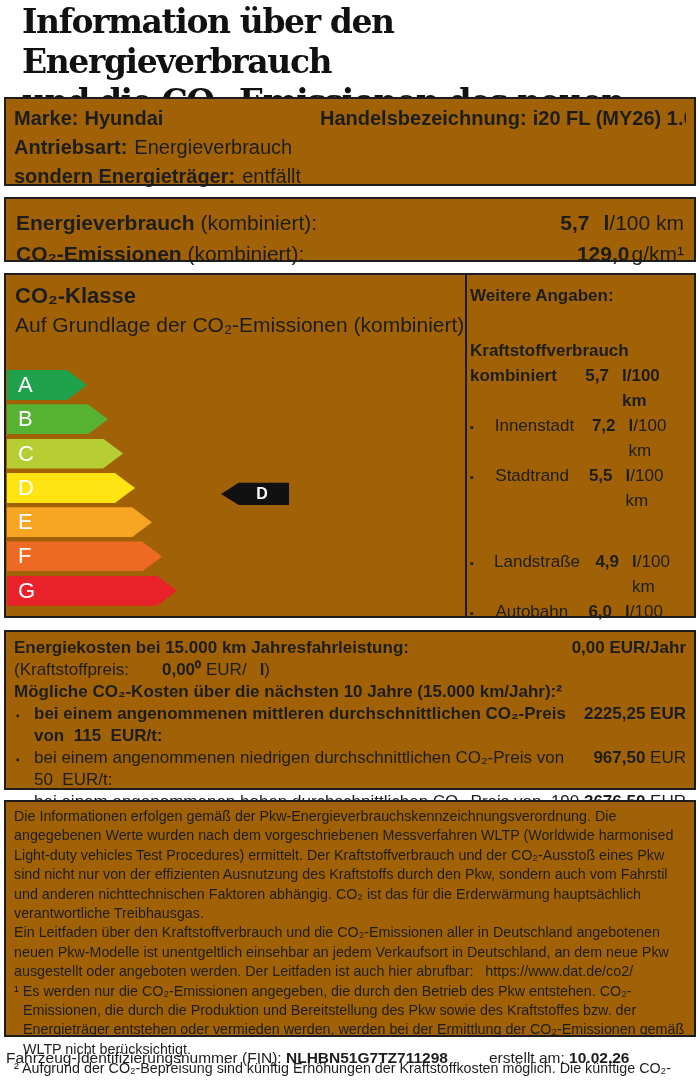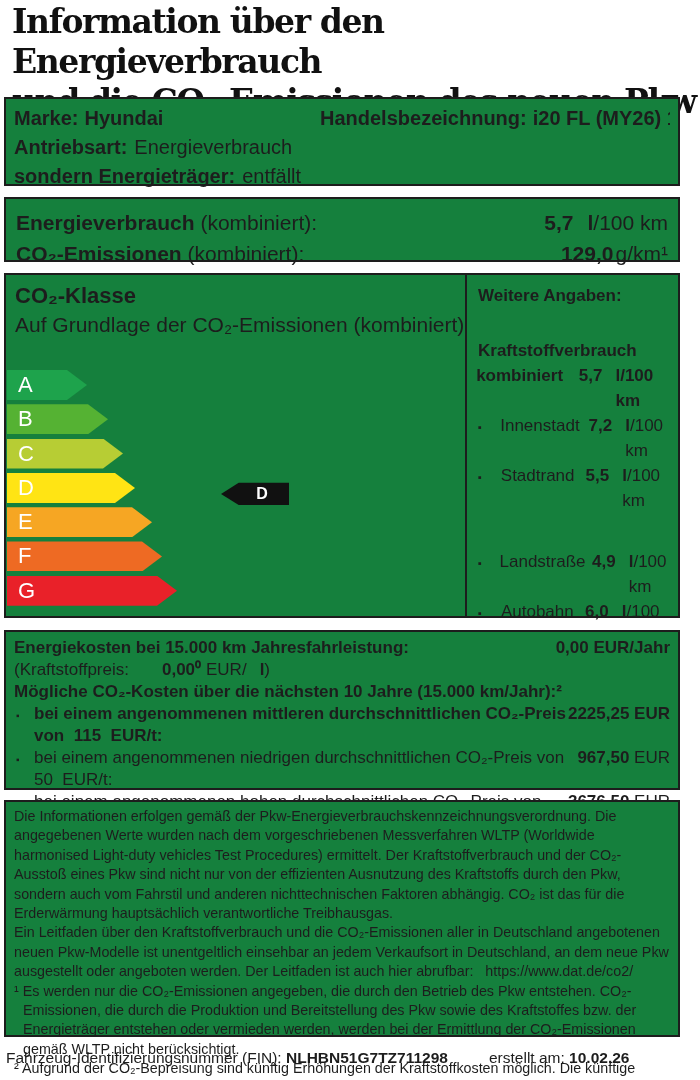--- a/index.html
+++ b/index.html
@@ -3,26 +3,26 @@
 <meta charset="utf-8">
 <style>
   html,body{margin:0;padding:0;}
   body{
     width:700px;height:1080px;position:relative;background:#ffffff;
     color:#1d1d1d;font-family:"Liberation Sans",sans-serif;overflow:hidden;
     -webkit-font-smoothing:antialiased;
   }
   
   .title{
-    position:absolute;top:2px;left:12px;right:4px;
+    position:absolute;top:2px;left:22px;right:4px;
     font-family:"DejaVu Serif",serif;font-weight:bold;
     font-size:33px;line-height:40px;letter-spacing:-1.4px;color:#111;
   }
   
-  .box{position:absolute;left:4px;right:20px;border:2px solid #1d1d1d;background:#15803d;box-sizing:border-box;}
+  .box{position:absolute;left:4px;right:4px;border:2px solid #1d1d1d;background:#a16207;box-sizing:border-box;}
   .box1{top:97px;height:89px;padding:5px 8px;font-size:20px;line-height:29px;}
   .box2{top:197px;height:65px;padding:8px 10px;font-size:21px;line-height:31px;}
   .box3{top:273px;height:345px;padding:0;}
   .box4{top:630px;height:160px;padding:5px 8px;font-size:17px;line-height:22px;}
   .box5{top:800px;height:237px;padding:5px 8px;font-size:14.3px;line-height:19.4px;}
   .b{font-weight:bold;}
   .row-flex{display:flex;justify-content:space-between;align-items:baseline;}
   .grid-2{display:grid;grid-template-columns:306px 1fr;}
   .nowrap{white-space:nowrap;overflow:hidden;}
   
@@ -35,21 +35,21 @@
     height:30px;display:flex;align-items:center;
     clip-path:polygon(0 0,calc(100% - 20px) 0,100% 50%,calc(100% - 20px) 100%,0 100%);
   }
   .arrow .cls-letter{color:#fff;font-size:22px;line-height:30px;padding-left:11px;}
   .marker{
     position:absolute;top:12px;left:214px;width:68px;height:24px;background:#111;
     clip-path:polygon(0 50%,26% 4%,100% 4%,100% 96%,26% 96%);
     display:flex;align-items:center;justify-content:center;
   }
   .marker span{color:#fff;font-weight:bold;font-size:16px;padding-left:14px;}
-  .panel{position:absolute;top:0;bottom:0;left:461px;right:0;padding:9px 6px 0 11px;font-size:17px;box-sizing:border-box;}
+  .panel{position:absolute;top:0;bottom:0;left:461px;right:0;padding:9px 6px 0 3px;font-size:17px;box-sizing:border-box;}
   .panel-title{font-weight:bold;line-height:24px;}
   .panel-subtitle{font-weight:bold;line-height:24px;margin-top:31px;}
   .c-row{display:flex;align-items:baseline;line-height:25px;}
   .c-row .blt{width:13px;font-size:11px;}
   .c-row .ind{width:13px;}
   .c-row .nm{flex:1;}
   .c-row .vl{width:46px;text-align:right;font-weight:bold;}
   .c-row .un{width:66px;padding-left:13px;}
   .c-row.bold-row .nm,.c-row.bold-row .un{font-weight:bold;}
   

